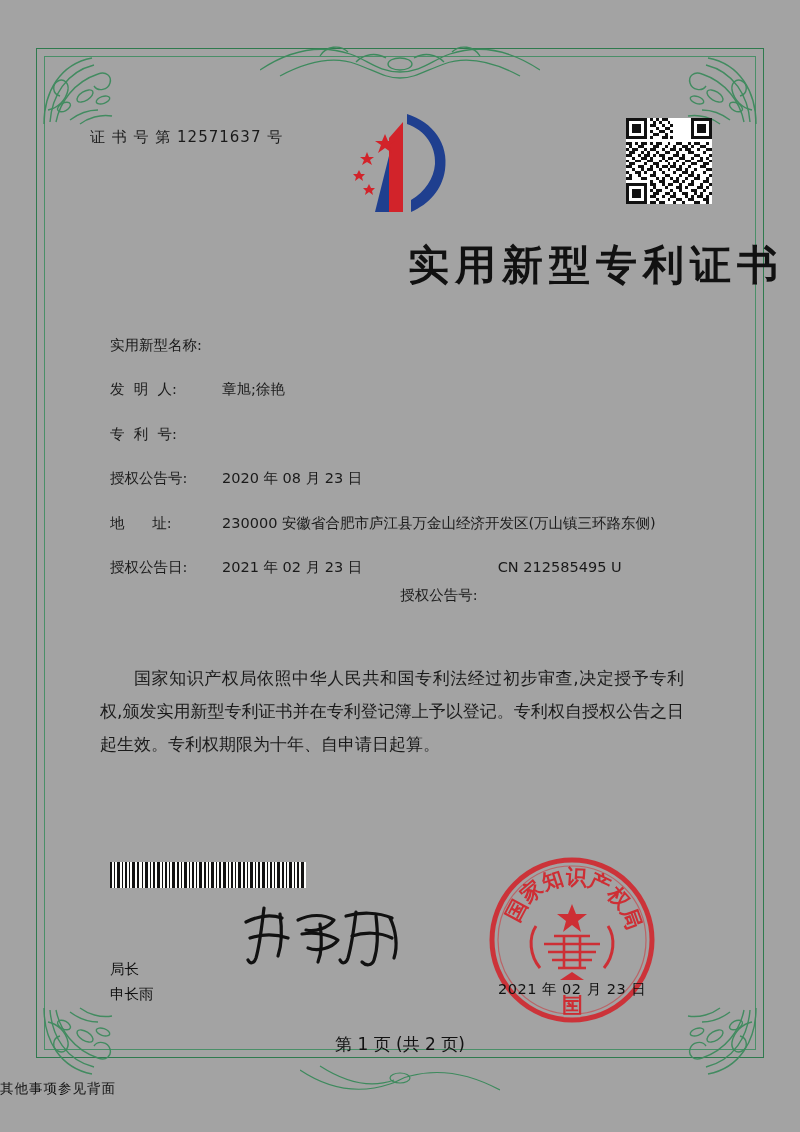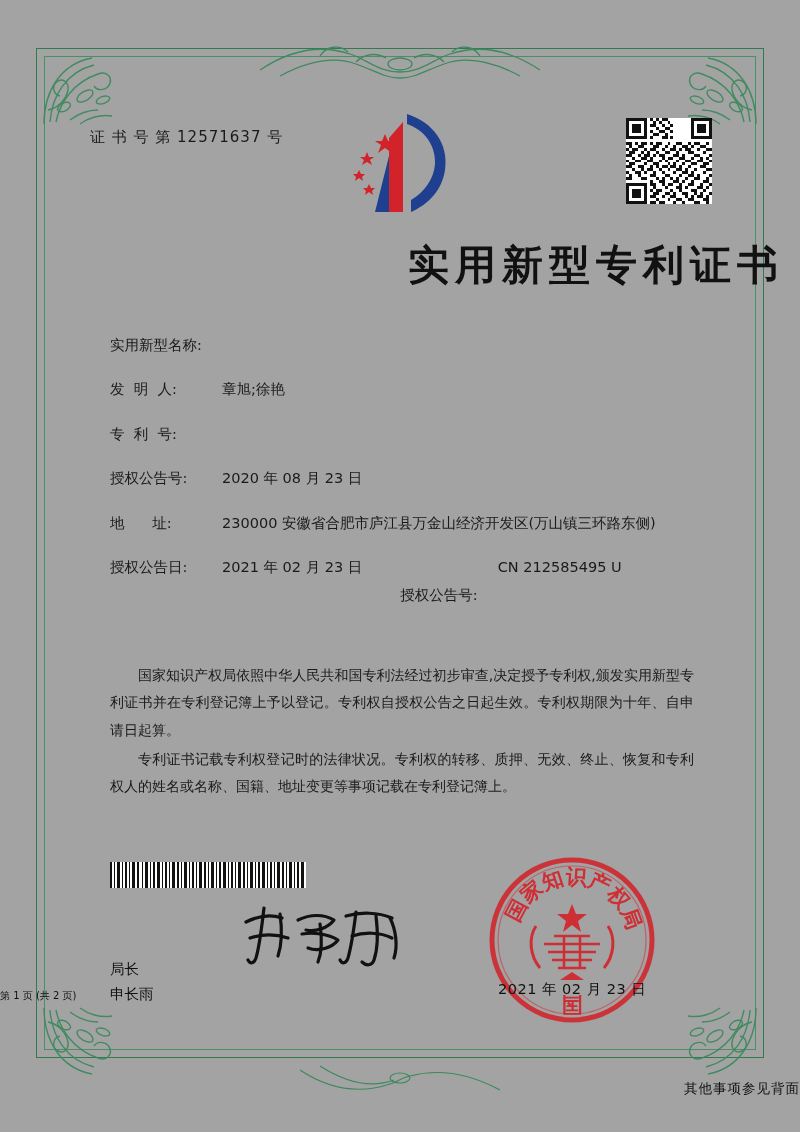--- a/index.html
+++ b/index.html
@@ -132,23 +132,23 @@
     margin-top: 28px;
   }
   .field-value2 {
     margin-left: 20px;
     flex: 0 0 auto;
   }
 
   
   .paras {
     position: absolute;
-    left: 110px; top: 662px;
+    left: 100px; top: 662px;
     width: 584px;
-    font-size: 14px;
+    font-size: 17px;
     color: #1a1a1a;
     line-height: 1.95;
     text-align: justify;
   }
   .paras p {
     margin: 0 0 2px 0;
     text-indent: 2em;
   }
 
   
@@ -188,29 +188,29 @@
     position: absolute;
     left: 498px; top: 980px;
     font-size: 14.5px;
     color: #111;
     letter-spacing: .5px;
   }
 
   
   .page-num {
     position: absolute;
-    left: 0; right: 0; top: 989px;
+    left: 0; right: 0; top: 1033px;
+    text-align: center;
+    font-size: 17px;
+    color: #111;
+  }
+  .footer-note {
+    position: absolute;
+    left: 0; right: 0; top: 1080px;
     text-align: left;
-    font-size: 10px;
-    color: #111;
-  }
-  .footer-note {
-    position: absolute;
-    left: 0; right: 0; top: 1080px;
-    text-align: right;
     font-size: 13.5px;
     color: #111;
     letter-spacing: 1px;
   }
 </style>
 </head>
 <body>
 
 <div class="page">
 
@@ -549,21 +549,20 @@
     <div class="field-row two-col">
       <div class="field-label">授权公告日:</div>
       <div class="field-value">2021 年 02 月 23 日</div>
       <div class="field-label2">授权公告号:</div>
       <div class="field-value2">CN 212585495 U</div>
     </div>
   </div>
 
   <div class="paras">
     <p>国家知识产权局依照中华人民共和国专利法经过初步审查,决定授予专利权,颁发实用新型专利证书并在专利登记簿上予以登记。专利权自授权公告之日起生效。专利权期限为十年、自申请日起算。</p>
-    <p>专利证书记载专利权登记时的法律状况。专利权的转移、质押、无效、终止、恢复和专利权人的姓名或名称、国籍、地址变更等事项记载在专利登记簿上。</p>
   </div>
 
   <div class="barcode">
     <svg viewBox="0 0 196 26" preserveAspectRatio="none" shape-rendering="crispEdges">
       <rect width="196" height="26" fill="#fdfdfb"></rect>
       <g fill="#111">
         <rect x="0" y="0" width="2" height="26"></rect>
           <rect x="4" y="0" width="1" height="26"></rect>
         <rect x="7" y="0" width="3" height="26"></rect>
           <rect x="12" y="0" width="1" height="26"></rect>

